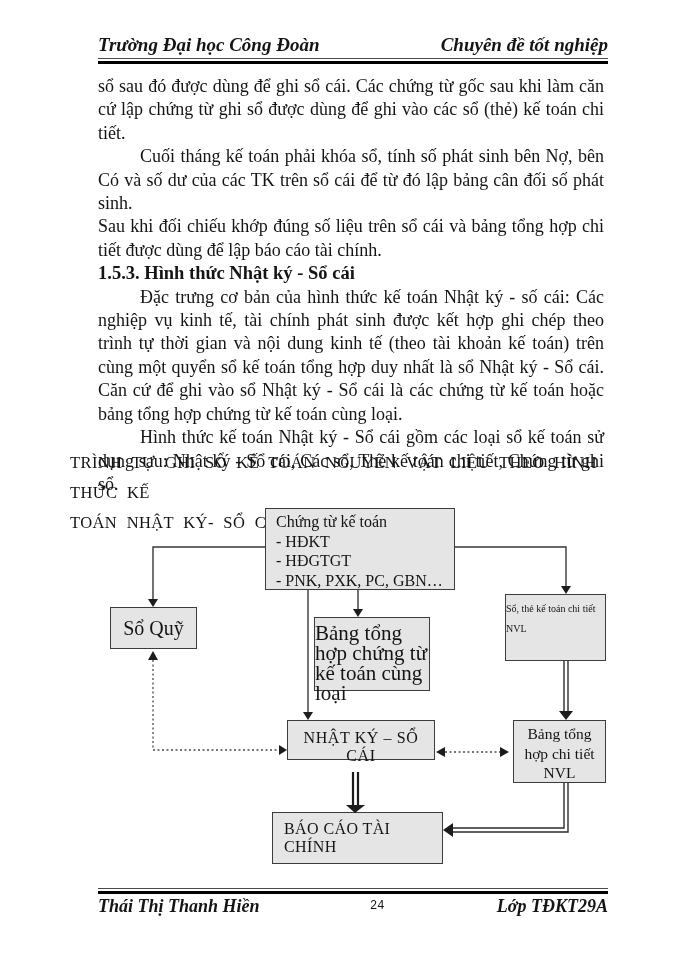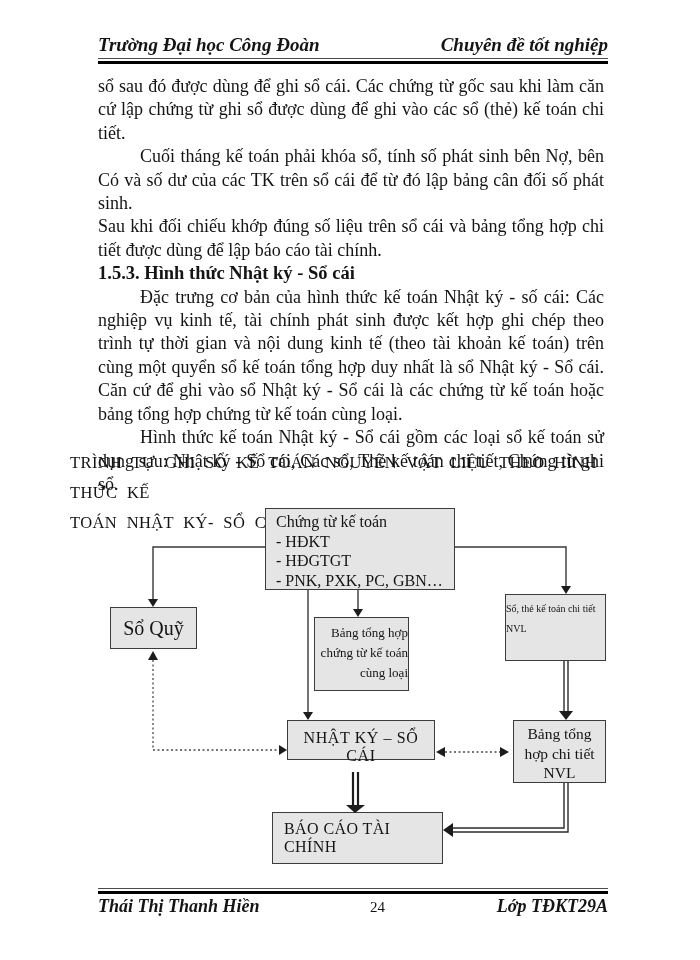--- a/index.html
+++ b/index.html
@@ -13,39 +13,39 @@
   .running-head{position:absolute;left:98px;width:510px;top:34px;height:24px;}
   .running-head .left{position:absolute;left:0;top:0;font-size:19px;font-weight:bold;font-style:italic;}
   .running-head .right{position:absolute;right:0;top:0;font-size:19px;font-weight:bold;font-style:italic;}
   .double-rule{position:absolute;left:98px;width:510px;}
   .double-rule .thin{height:1px;background:#4a4a4a;margin-bottom:2px;}
   .double-rule .thick{height:3px;background:#000;}
   .rule-header{top:58px;}
   .rule-footer{top:888px;}
   .footer-text{position:absolute;left:98px;width:510px;top:896px;height:26px;}
   .footer-text .author{position:absolute;left:0;top:0;font-size:18px;font-weight:bold;font-style:italic;}
-  .footer-text .pageno{position:absolute;left:272px;top:3px;font-size:15px;font-family:Liberation Serif, serif;}
+  .footer-text .pageno{position:absolute;left:272px;top:3px;font-size:12px;font-family:Liberation Mono, monospace;}
   .footer-text .classname{position:absolute;right:0;top:0;font-size:18px;font-weight:bold;font-style:italic;}
   
   .body-text{position:absolute;left:98px;width:506px;top:75px;font-size:18px;line-height:23.4px;text-align:justify;}
   .body-text p{margin:0;}
   .indent{text-indent:42px;}
   .heading{font-weight:bold;font-size:18.5px;}
   .subheading{font-weight:bold;font-style:italic;font-size:18.5px;text-indent:42px;}
   
   .diagram-title{position:absolute;left:70px;width:560px;top:448px;text-align:left;
     font-size:16.5px;line-height:30px;letter-spacing:0.4px;word-spacing:5px;}
   
   .box{position:absolute;border:1.4px solid #3c3c3c;background:#e5e5e5;box-sizing:border-box;}
   .box-chungtu{left:265px;top:508px;width:190px;height:82px;padding:3px 6px 0 10px;
     font-size:16px;line-height:19.5px;text-align:left;}
   .box-soquy{left:110px;top:607px;width:87px;height:42px;text-align:center;
     font-size:20px;padding-top:9px;}
-  .box-bthct{left:314px;top:617px;width:95px;height:74px;text-align:right;
-    font-size:13px;line-height:20px;padding-top:5px;}
+  .box-bthct{left:314px;top:617px;width:116px;height:74px;text-align:left;
+    font-size:21px;line-height:20px;padding-top:5px;}
   .box-sothe{left:505px;top:594px;width:101px;height:67px;text-align:left;
     font-size:10px;line-height:20px;padding-top:4px;}
   .box-nksc{left:287px;top:720px;width:148px;height:40px;text-align:center;
     font-size:16px;letter-spacing:0.6px;padding-top:8px;}
   .box-bthchitiet{left:513px;top:720px;width:93px;height:63px;text-align:center;
     font-size:15.5px;line-height:19.5px;padding-top:3px;}
   .box-baocao{left:272px;top:812px;width:171px;height:52px;text-align:left;
     font-size:16px;letter-spacing:0.4px;padding:7px 16px 0 11px;}
   .connectors{position:absolute;left:0;top:0;pointer-events:none;}
 </style>

